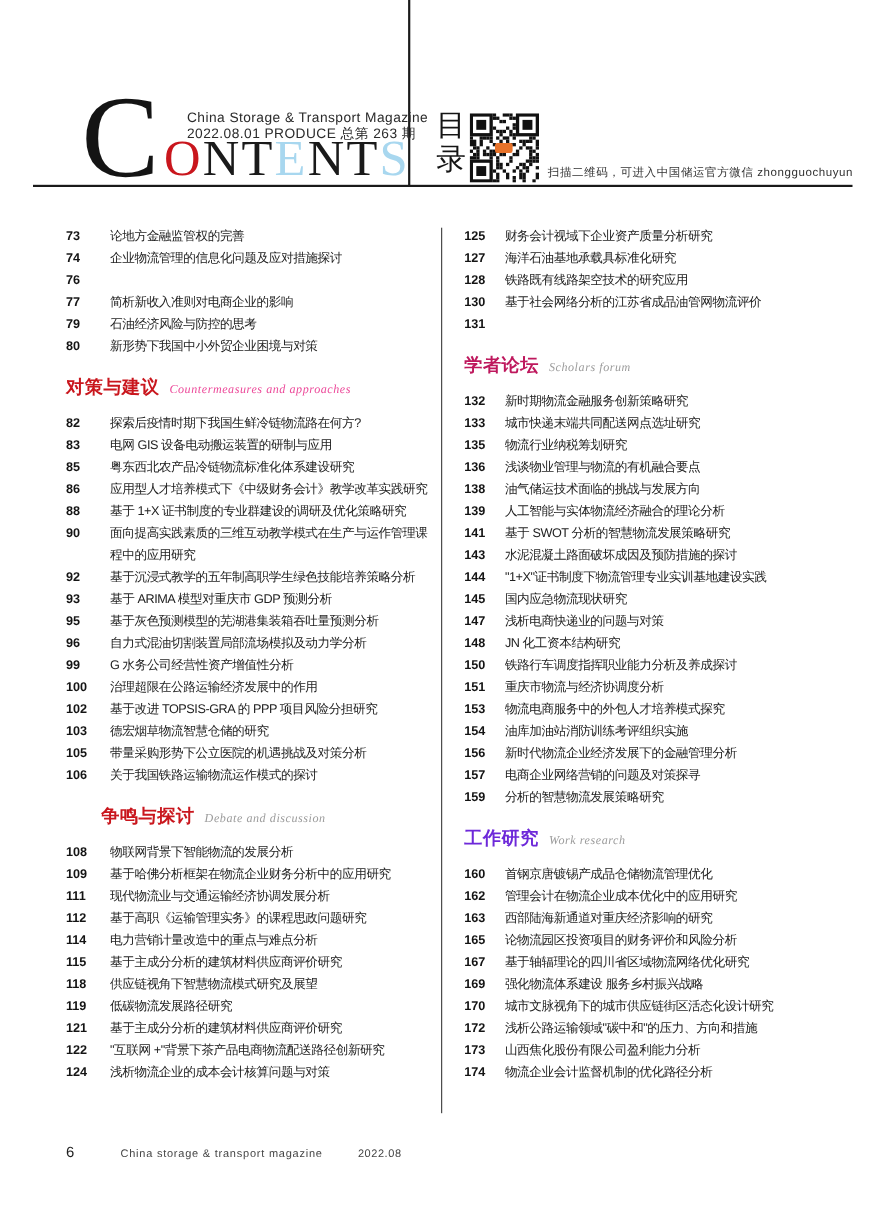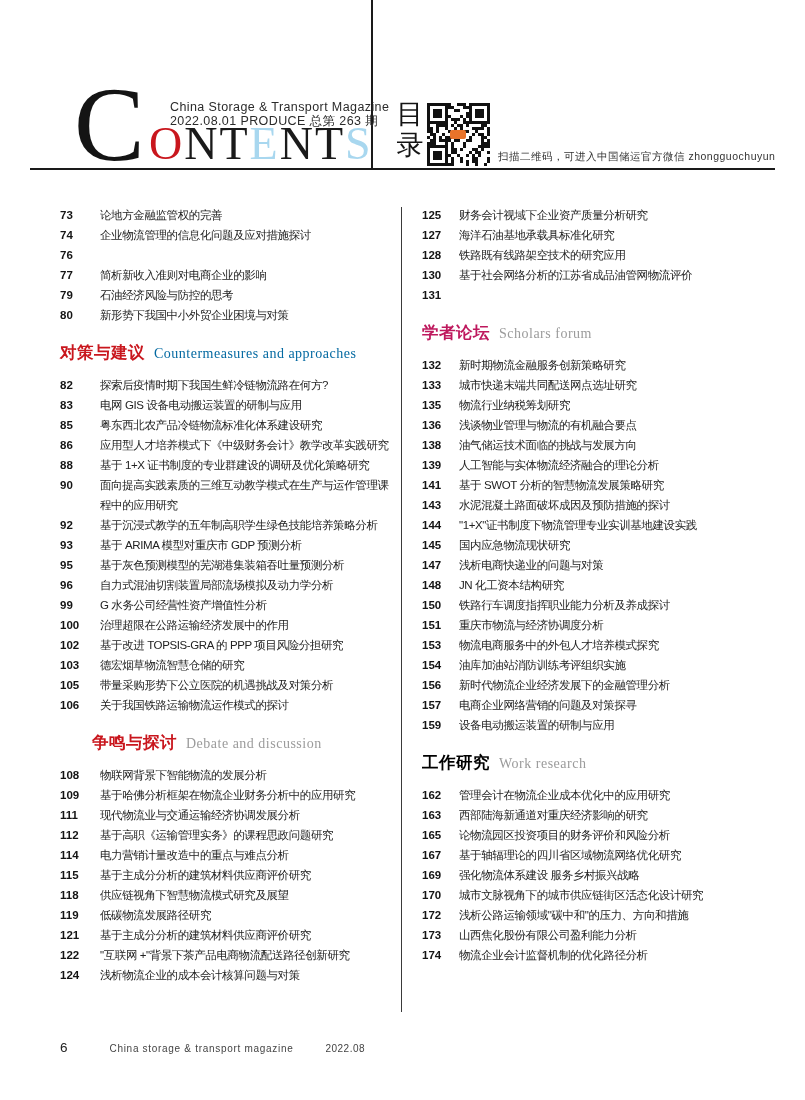--- a/index.html
+++ b/index.html
@@ -39,21 +39,21 @@
   .col-right{left:422px;width:355px;}
   .col-divider{position:absolute;left:401px;top:207px;width:1px;height:805px;background:#3a3a3a;}
   .toc-row{display:flex;align-items:flex-start;line-height:20px;font-size:11.5px;}
   .toc-page{flex:none;width:40px;font-weight:bold;color:#141414;letter-spacing:0;}
   .col-right .toc-page{width:37px;}
   .toc-title{flex:1;color:#222;letter-spacing:-0.4px;}
   .sec-hdr{margin:14px 0 8px 0;line-height:26px;white-space:nowrap;}
   .sec-zh{font-size:16.5px;font-weight:bold;letter-spacing:0.5px;}
   .sec-en{
     font-family:"Liberation Serif","DejaVu Serif",serif;
-    font-size:14px;margin-left:9px;letter-spacing:0.5px;
+    font-size:11px;margin-left:9px;letter-spacing:0.5px;font-style:italic;
   }
   
   .footer{position:absolute;left:60px;top:1040px;display:flex;align-items:baseline;}
   .footer-page{font-size:13.5px;color:#222;}
   .footer-mag{margin-left:42px;font-size:10px;letter-spacing:0.7px;color:#444;}
   .footer-issue{margin-left:32px;font-size:10px;letter-spacing:0.5px;color:#444;}
 </style>
 </head>
 <body>
 
@@ -242,21 +242,21 @@
       <span class="toc-title">简析新收入准则对电商企业的影响</span>
     </div>
     <div class="toc-row">
       <span class="toc-page">79</span>
       <span class="toc-title">石油经济风险与防控的思考</span>
     </div>
     <div class="toc-row">
       <span class="toc-page">80</span>
       <span class="toc-title">新形势下我国中小外贸企业困境与对策</span>
     </div>
-    <div class="sec-hdr"><span class="sec-zh" style="color: rgb(201, 22, 29);">对策与建议</span><span class="sec-en" style="color: #0369a1;">Countermeasures and approaches</span></div>
+    <div class="sec-hdr"><span class="sec-zh" style="color: rgb(201, 22, 29);">对策与建议</span><span class="sec-en" style="color: #ec4899;">Countermeasures and approaches</span></div>
     <div class="toc-row">
       <span class="toc-page">82</span>
       <span class="toc-title">探索后疫情时期下我国生鲜冷链物流路在何方?</span>
     </div>
     <div class="toc-row">
       <span class="toc-page">83</span>
       <span class="toc-title">电网 GIS 设备电动搬运装置的研制与应用</span>
     </div>
     <div class="toc-row">
       <span class="toc-page">85</span>
@@ -448,23 +448,27 @@
     <div class="toc-row">
       <span class="toc-page">156</span>
       <span class="toc-title">新时代物流企业经济发展下的金融管理分析</span>
     </div>
     <div class="toc-row">
       <span class="toc-page">157</span>
       <span class="toc-title">电商企业网络营销的问题及对策探寻</span>
     </div>
     <div class="toc-row">
       <span class="toc-page">159</span>
-      <span class="toc-title">设备电动搬运装置的研制与应用</span>
-    </div>
-    <div class="sec-hdr"><span class="sec-zh" style="color: #000000;">工作研究</span><span class="sec-en" style="color: rgb(155, 155, 155);">Work research</span></div>
+      <span class="toc-title">分析的智慧物流发展策略研究</span>
+    </div>
+    <div class="sec-hdr"><span class="sec-zh" style="color: #6d28d9;">工作研究</span><span class="sec-en" style="color: rgb(155, 155, 155);">Work research</span></div>
+    <div class="toc-row">
+      <span class="toc-page">160</span>
+      <span class="toc-title">首钢京唐镀锡产成品仓储物流管理优化</span>
+    </div>
     <div class="toc-row">
       <span class="toc-page">162</span>
       <span class="toc-title">管理会计在物流企业成本优化中的应用研究</span>
     </div>
     <div class="toc-row">
       <span class="toc-page">163</span>
       <span class="toc-title">西部陆海新通道对重庆经济影响的研究</span>
     </div>
     <div class="toc-row">
       <span class="toc-page">165</span>

